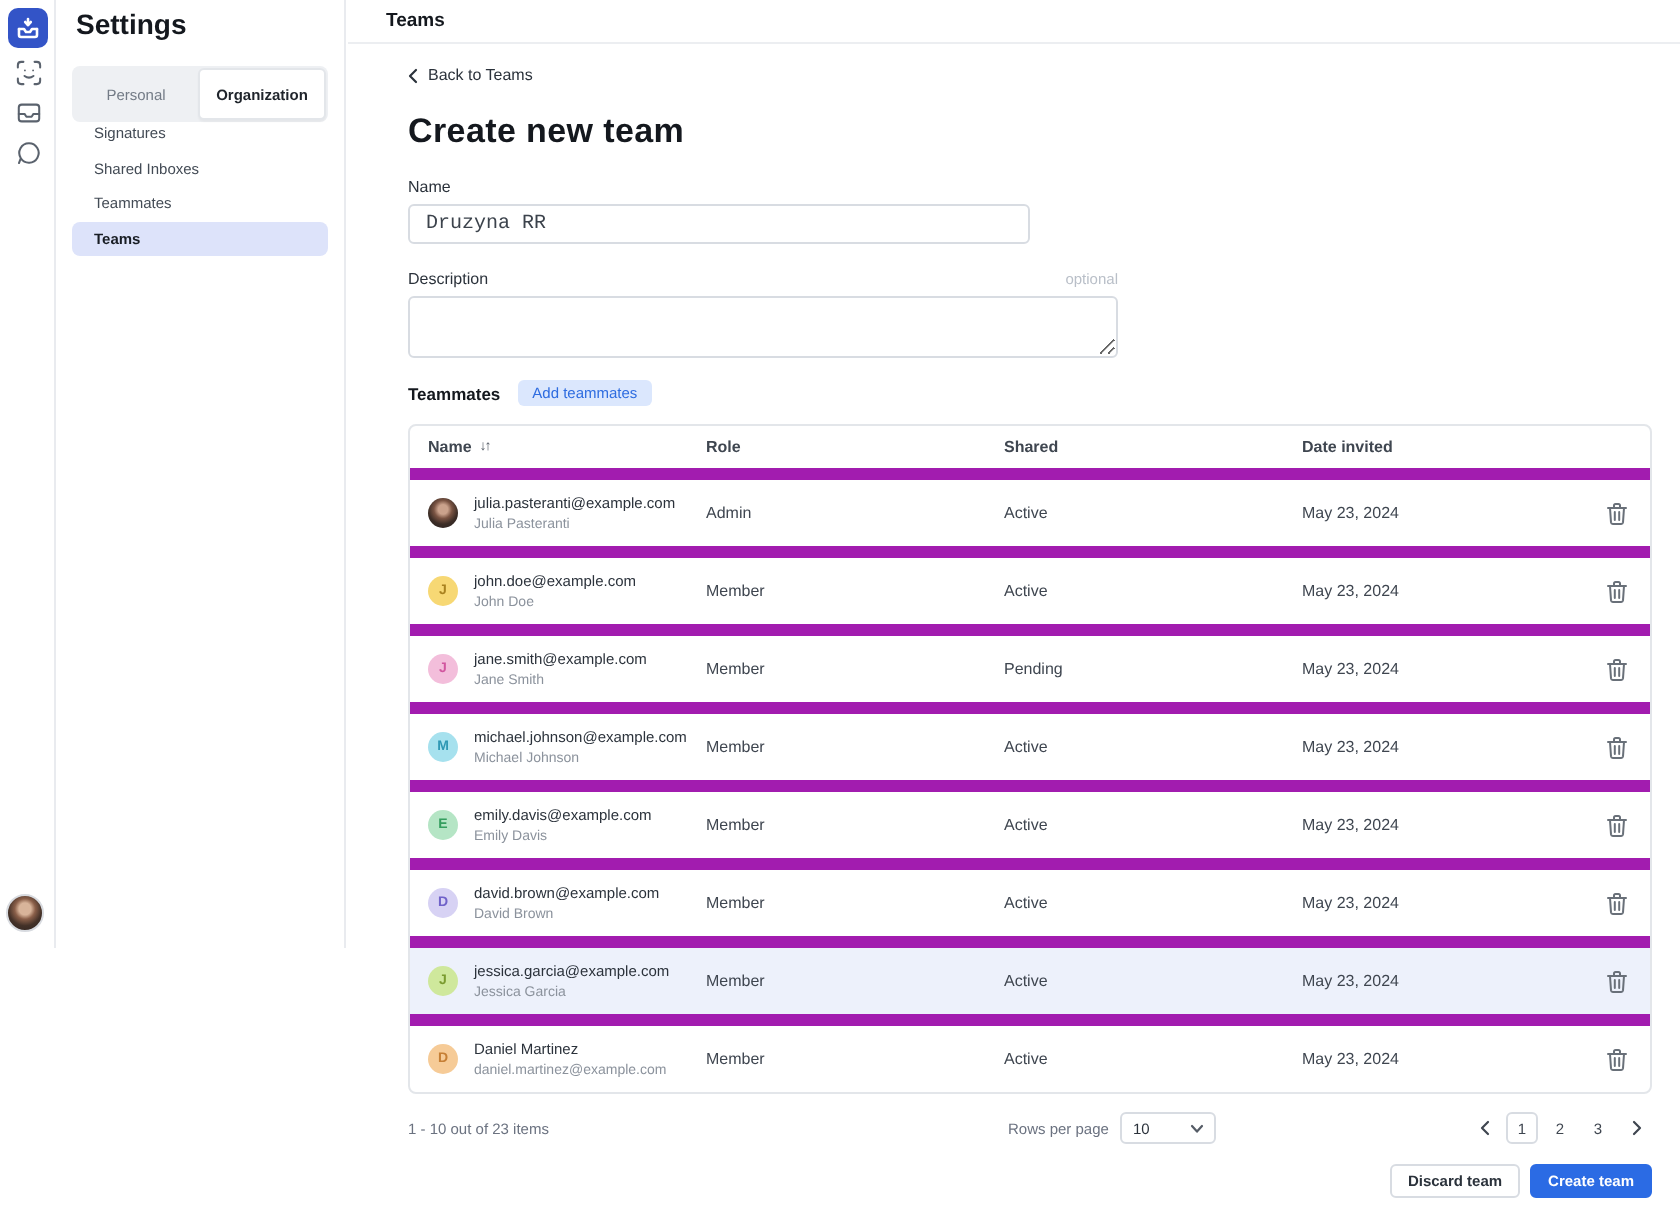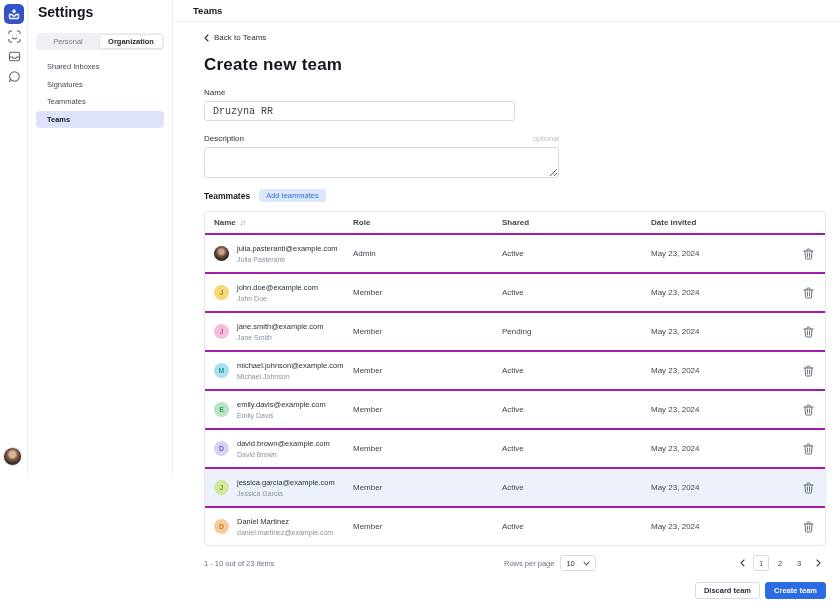--- a/index.html
+++ b/index.html
@@ -9,21 +9,21 @@
   .rail { position:absolute; left:0; top:0; width:28px; height:474px; border-right:1px solid #e9ebef; background:#fff; }
   .rail-logo { position:absolute; left:4px; top:4px; width:20px; height:20px; border-radius:5px; background:#3354c7; display:flex; align-items:center; justify-content:center; }
   .rail-icon { position:absolute; left:7px; width:14px; height:14px; color:#5a626d; display:flex; align-items:center; justify-content:center; cursor:pointer; }
   .rail-avatar { position:absolute; left:3px; top:447px; width:19px; height:19px; border-radius:50%;
     background: radial-gradient(circle at 50% 38%, #d8b49a 22%, #8a5f49 38%, #433128 62%, #2b2220 100%);
     border:1px solid #d8dbe0; }
 
   
   .sidebar { position:absolute; left:28px; top:0; width:145px; height:474px; border-right:1px solid #e9ebef; background:#fff; }
   .sidebar-title { position:absolute; left:10px; top:4px; font-size:14px; font-weight:bold; color:#14181e; }
-  .tabs { position:absolute; left:8px; top:33px; width:128px; height:17px; background:#eef0f3; border-radius:4px; display:flex; padding:1px; }
+  .tabs { position:absolute; left:8px; top:33px; width:128px; height:28px; background:#eef0f3; border-radius:4px; display:flex; padding:1px; }
   .tab { flex:1; display:flex; align-items:center; justify-content:center; font-size:7.5px; color:#737b86; border-radius:3px; cursor:pointer; }
   .tab.active { background:#fff; color:#1f242b; font-weight:bold; border:1px solid #e3e6ea; box-shadow:0 1px 1px rgba(0,0,0,.04); }
   .nav { position:absolute; left:8px; top:58px; width:128px; display:flex; flex-direction:column; }
   .nav-item { height:17.5px; display:flex; align-items:center; padding-left:11px; font-size:7.5px; color:#434b55; border-radius:4px; cursor:pointer; }
   .nav-item.active { background:#dde3fa; color:#181d24; font-weight:bold; }
 
   
   .main { position:absolute; left:174px; top:0; right:0; height:615px; background:#fff; }
   .topbar { height:22px; border-bottom:1px solid #eceef1; display:flex; align-items:center; padding-left:19px; }
   .topbar-title { font-size:9.5px; font-weight:bold; color:#14181e; }
@@ -43,37 +43,37 @@
   .teammates-row { margin-top:11px; display:flex; align-items:center; gap:9px; }
   .teammates-label { font-size:8.5px; font-weight:bold; color:#14181e; }
   .add-btn { height:13px; padding:0 7px; background:#dbe7fd; color:#2e6ce0; border:none; border-radius:3px; font-size:7.5px; font-family:"Liberation Sans", sans-serif; cursor:pointer; display:flex; align-items:center; }
 
   
   .table { margin-top:9px; border:1px solid #e3e6ea; border-radius:4px; overflow:hidden; background:#fff; }
   .thead, .trow { display:grid; grid-template-columns:148px 149px 149px 1fr 36px; align-items:center; }
   .thead { height:21px; font-size:7.5px; font-weight:bold; color:#2b323b; }
   .thead .cell:first-child { padding-left:9px; display:flex; align-items:center; gap:4px; }
   .sort-icon { font-size:7px; color:#555c66; letter-spacing:-1px; }
-  .trow { height:39px; border-top:2px solid #a21caf; cursor:pointer; }
+  .trow { height:39px; border-top:6px solid #a21caf; cursor:pointer; }
   .trow.highlight { background:#edf1fb; }
   .cell { font-size:8px; color:#3f4650; }
   .name-cell { padding-left:9px; display:flex; align-items:center; gap:8px; }
   .avatar { width:15px; height:15px; min-width:15px; border-radius:50%; display:flex; align-items:center; justify-content:center; font-size:7px; font-weight:bold; }
   .avatar.photo { background: radial-gradient(circle at 50% 38%, #caa28c 20%, #7a5443 38%, #3c2d26 62%, #262020 100%); }
   .nlines { display:flex; flex-direction:column; gap:3px; }
   .l1 { font-size:7.5px; color:#2b323b; }
   .l2 { font-size:7px; color:#8b929c; }
   .actions { display:flex; justify-content:flex-end; padding-right:9px; }
   .trash { width:15px; height:17px; background:none; border:none; color:#697079; cursor:pointer; display:flex; align-items:center; justify-content:center; padding:0; }
 
   
   .pagination { margin-top:9px; display:flex; align-items:center; font-size:7.5px; color:#6b7280;justify-content:center; }
   .pag-summary { width:230px; }
   .pag-middle { display:flex; align-items:center; gap:6px; margin-left:70px; }
-  .select-box { width:36px; height:16px; border:1px solid #d8dce2; border-radius:3px; display:flex; align-items:center; justify-content:space-between; padding:0 5px; color:#2b323b; cursor:pointer; background:#fff; }
+  .select-box { width:48px; height:16px; border:1px solid #d8dce2; border-radius:3px; display:flex; align-items:center; justify-content:space-between; padding:0 5px; color:#2b323b; cursor:pointer; background:#fff; }
   .pag-right { margin-left:auto; display:flex; align-items:center; gap:3px; }
   .page-btn { min-width:16px; height:16px; border:none; background:none; font-size:7.5px; color:#3f4650; font-family:"Liberation Sans", sans-serif; display:flex; align-items:center; justify-content:center; cursor:pointer; border-radius:3px; }
   .page-btn.current { border:1px solid #d8dce2; }
   .pager-arrow { width:16px; height:16px; border:none; background:none; color:#3f4650; display:flex; align-items:center; justify-content:center; cursor:pointer; padding:0; }
 
   
   .footer-actions { position:absolute; right:14px; bottom:16px; display:flex; gap:5px; }
   .btn { height:17px; padding:0 8px; border-radius:3px; font-size:7.5px; font-weight:bold; font-family:"Liberation Sans", sans-serif; cursor:pointer; display:flex; align-items:center; }
   .btn-secondary { background:#fff; border:1px solid #d8dce2; color:#2b323b; }
   .btn-primary { background:#2b6be4; border:1px solid #2b6be4; color:#fff; }
@@ -115,22 +115,22 @@
   <div class="rail-avatar"></div>
 </div>
 
 <div class="sidebar">
   <div class="sidebar-title">Settings</div>
   <div class="tabs">
     <div class="tab">Personal</div>
     <div class="tab active">Organization</div>
   </div>
   <div class="nav">
+    <div class="nav-item">Signatures</div>
     <div class="nav-item">Shared Inboxes</div>
-    <div class="nav-item">Signatures</div>
     <div class="nav-item">Teammates</div>
     <div class="nav-item active">Teams</div>
   </div>
 </div>
 
 <div class="main">
   <div class="topbar">
     <span class="topbar-title">Teams</span>
   </div>
 

